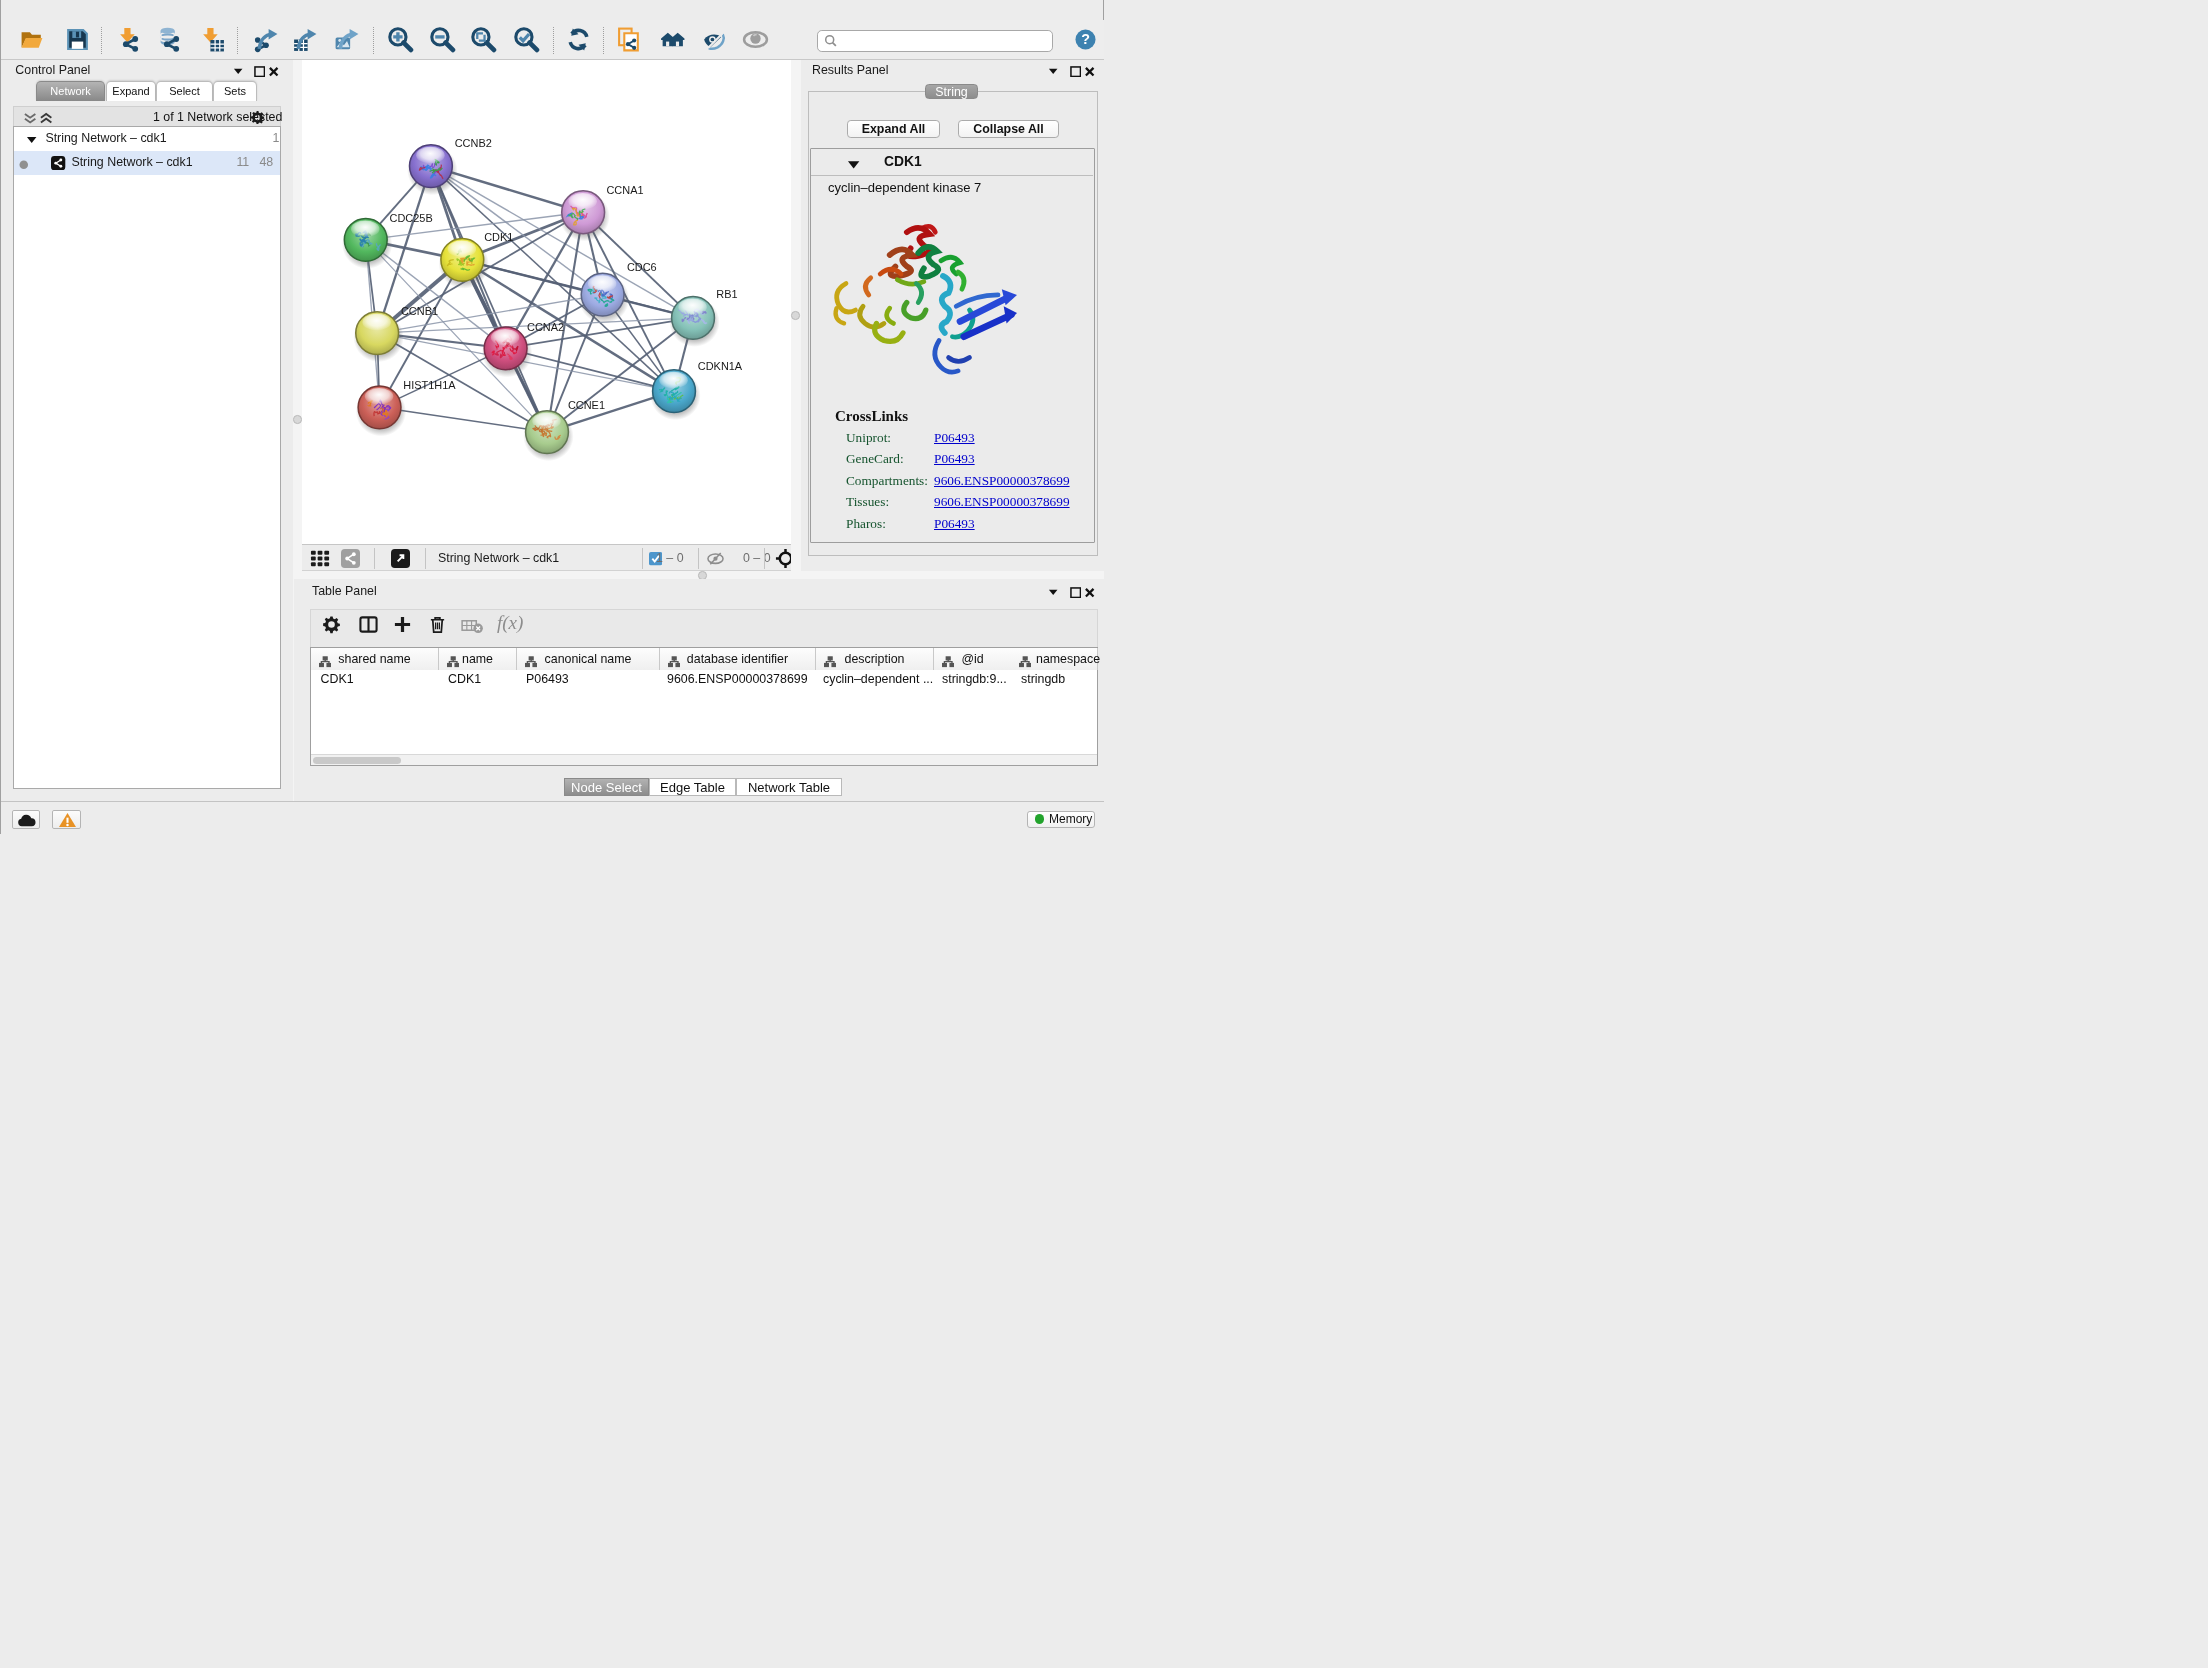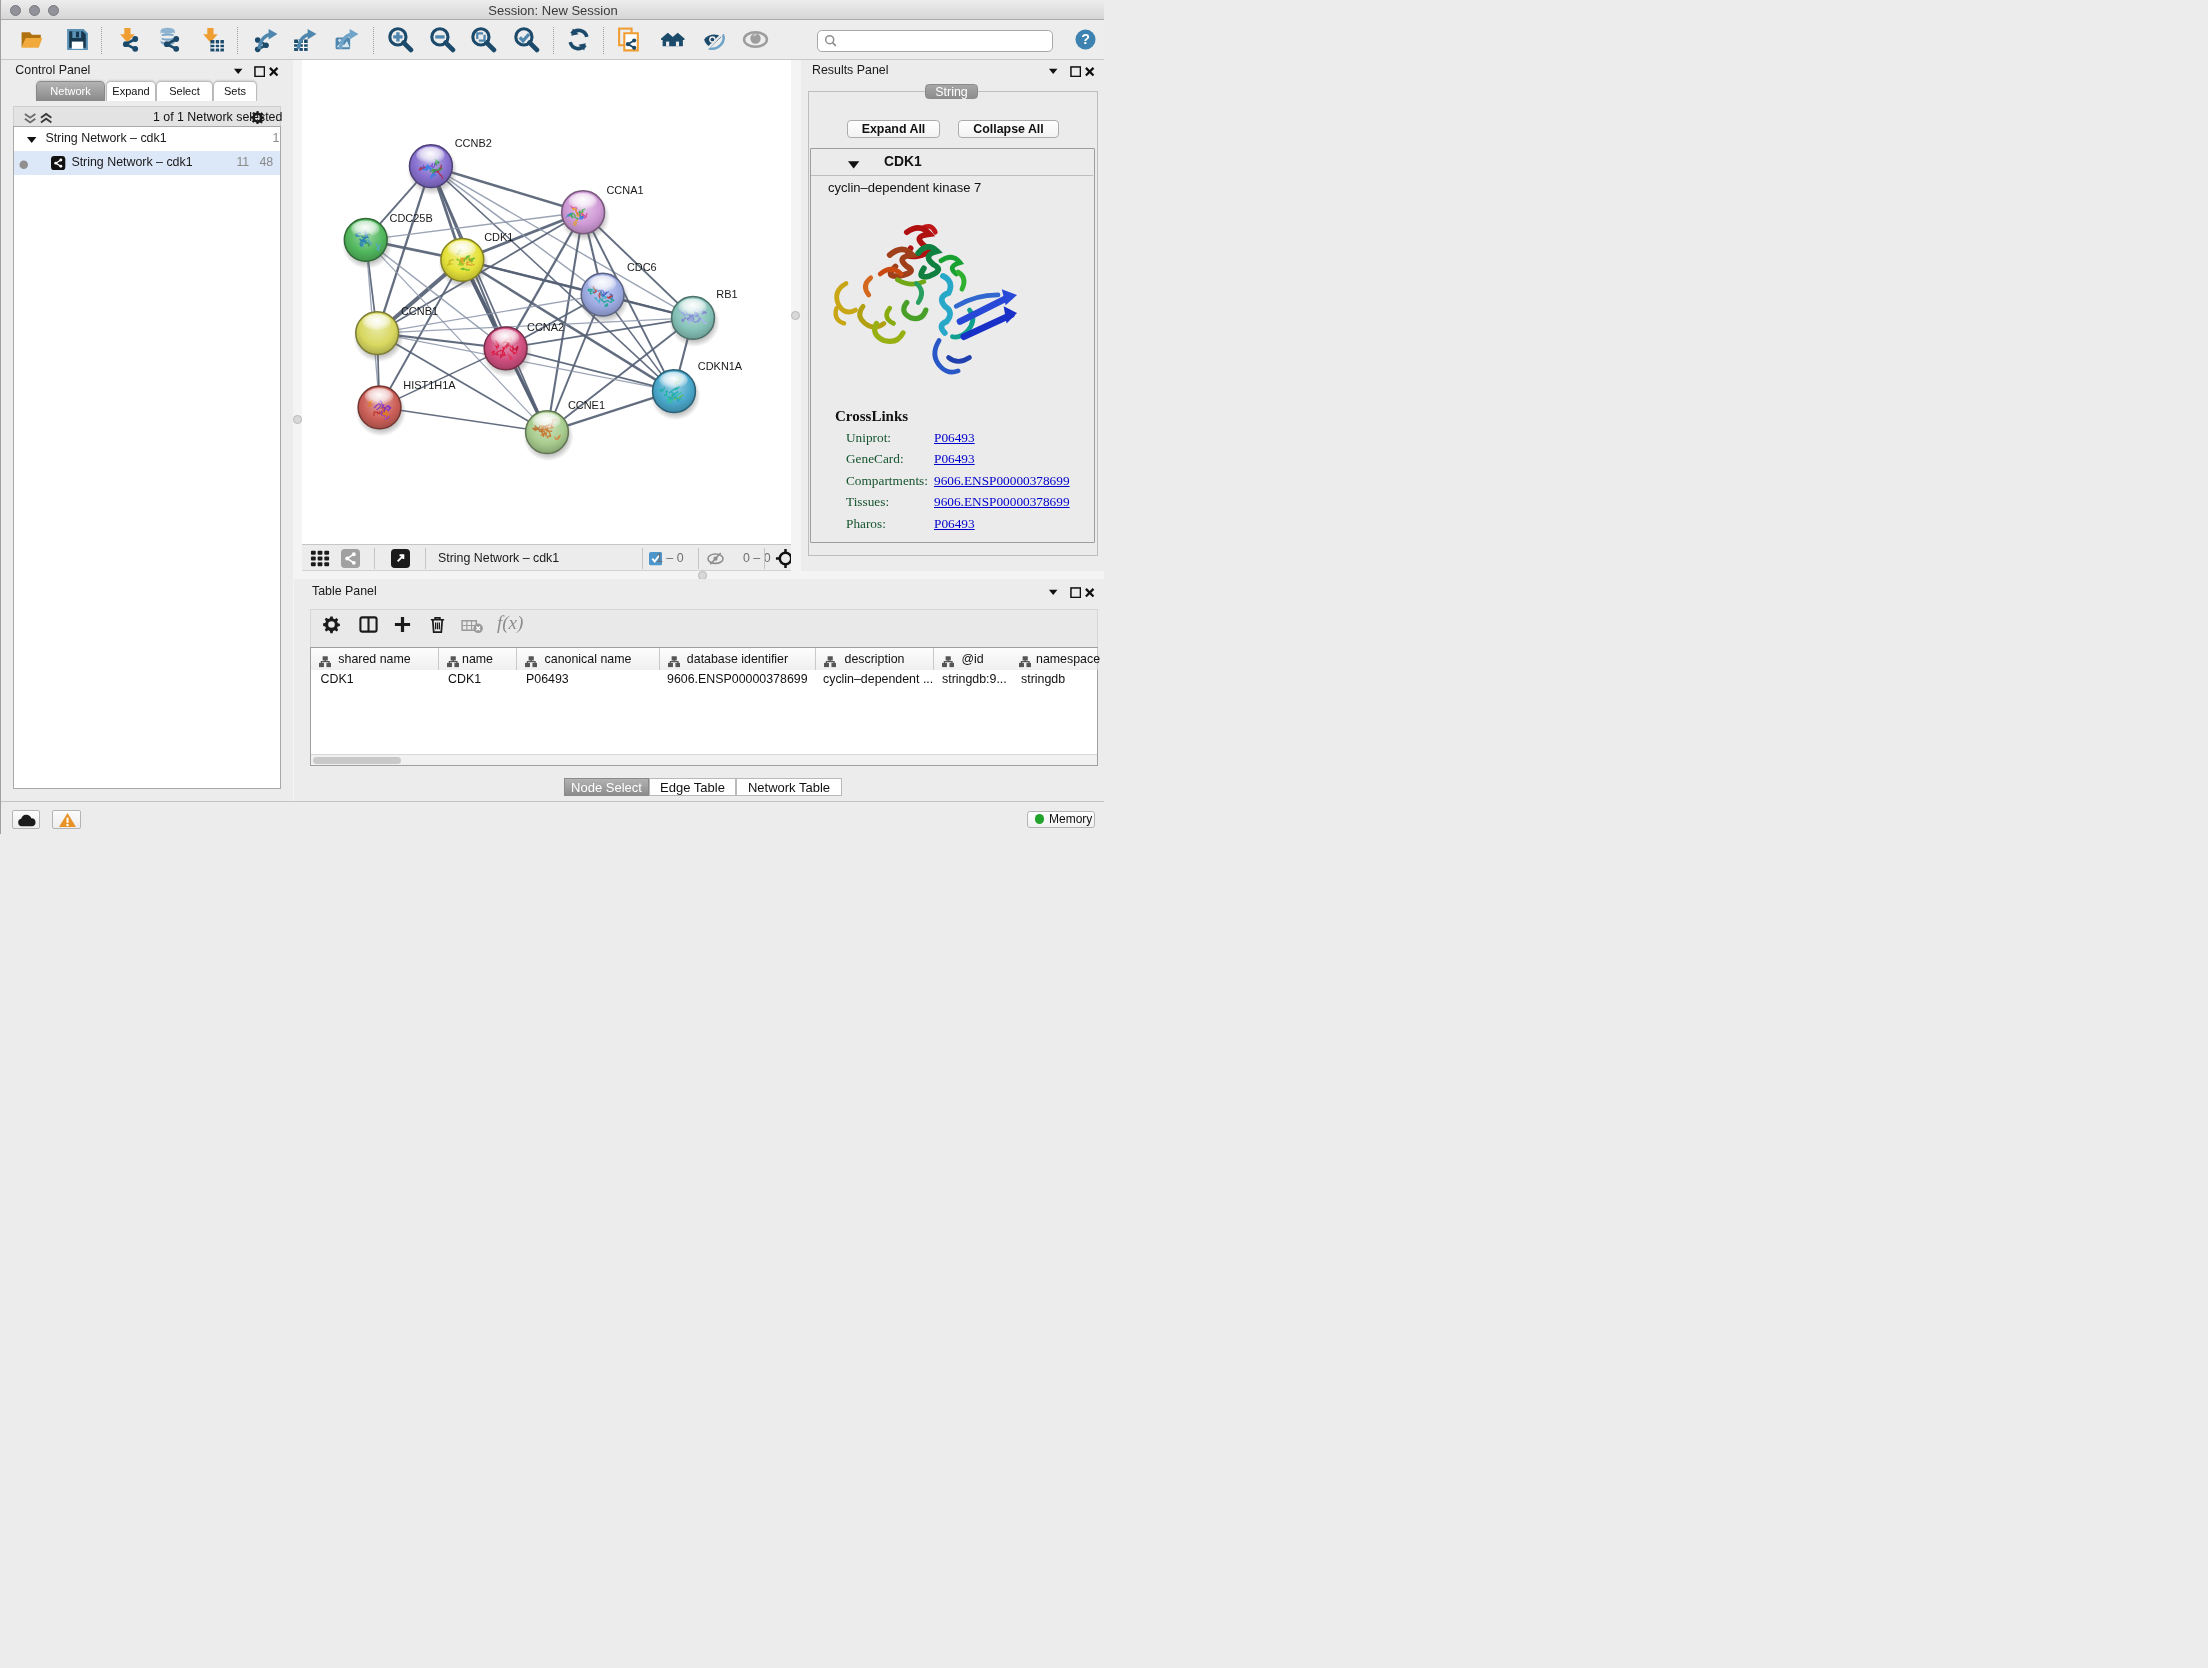--- a/index.html
+++ b/index.html
@@ -53,26 +53,20 @@
  text-align:center;line-height:17px;}
 .btabsel{background:linear-gradient(#b2b2b2,#8d8d8d);color:#fff;border-color:#8a8a8a;}
 
 #statusbar{left:0;top:801px;width:1104px;height:33px;background:#ececec;border-top:1px solid #c3c3c3;}
 .sbtn{position:absolute;top:7.6px;width:28.5px;height:19px;background:linear-gradient(#fcfcfc,#ededed);border:1px solid #b4b4b4;border-radius:1.9px;}
 #membtn{left:1026px;top:8.6px;width:68px;height:17px;white-space:nowrap;font-size:12px;line-height:15px;
  background:linear-gradient(#ffffff,#f0f0f0);border:1px solid #b4b4b4;border-radius:2.9px;color:#111;}
 #memdot{display:inline-block;width:9.5px;height:9.5px;border-radius:50%;background:#22a32c;margin:0 4.8px 0 6.7px;vertical-align:-1px;}
 </style></head><body>
 <div id="win">
-<div class="abs" id="titlebar">
-<div class="abs tl" style="left:8.6px;"></div>
-<div class="abs tl" style="left:27.6px;"></div>
-<div class="abs tl" style="left:47px;"></div>
-<div class="abs" id="title">Session: New Session</div>
-    </div>
 <div class="abs" id="toolbar">
       <div class="abs tbi" style="left:18px;"><svg width="27" height="27" viewBox="0 0 26 26">
           <path d="M2.5 6h8l2 2.5H21v4H6.5L2.5 21z" fill="#b0720f"></path>
           <path d="M2.5 21 L6.5 11.5h16l-3.5 9.5z" fill="#f2a93c"></path>
         </svg></div>
       <div class="abs tbi" style="left:63px;"><svg width="27" height="27" viewBox="0 0 26 26">
           <path d="M4 4h14.5L22 7.5V22H4z" fill="#17374f" stroke="#5b92b6" stroke-width="2"></path>
           <rect x="8" y="5" width="8.5" height="6.5" fill="#5b92b6"></rect>
           <rect x="11.5" y="5.5" width="3" height="5.5" fill="#17374f"></rect>
           <rect x="7.5" y="15" width="11" height="7" fill="#fff"></rect>

